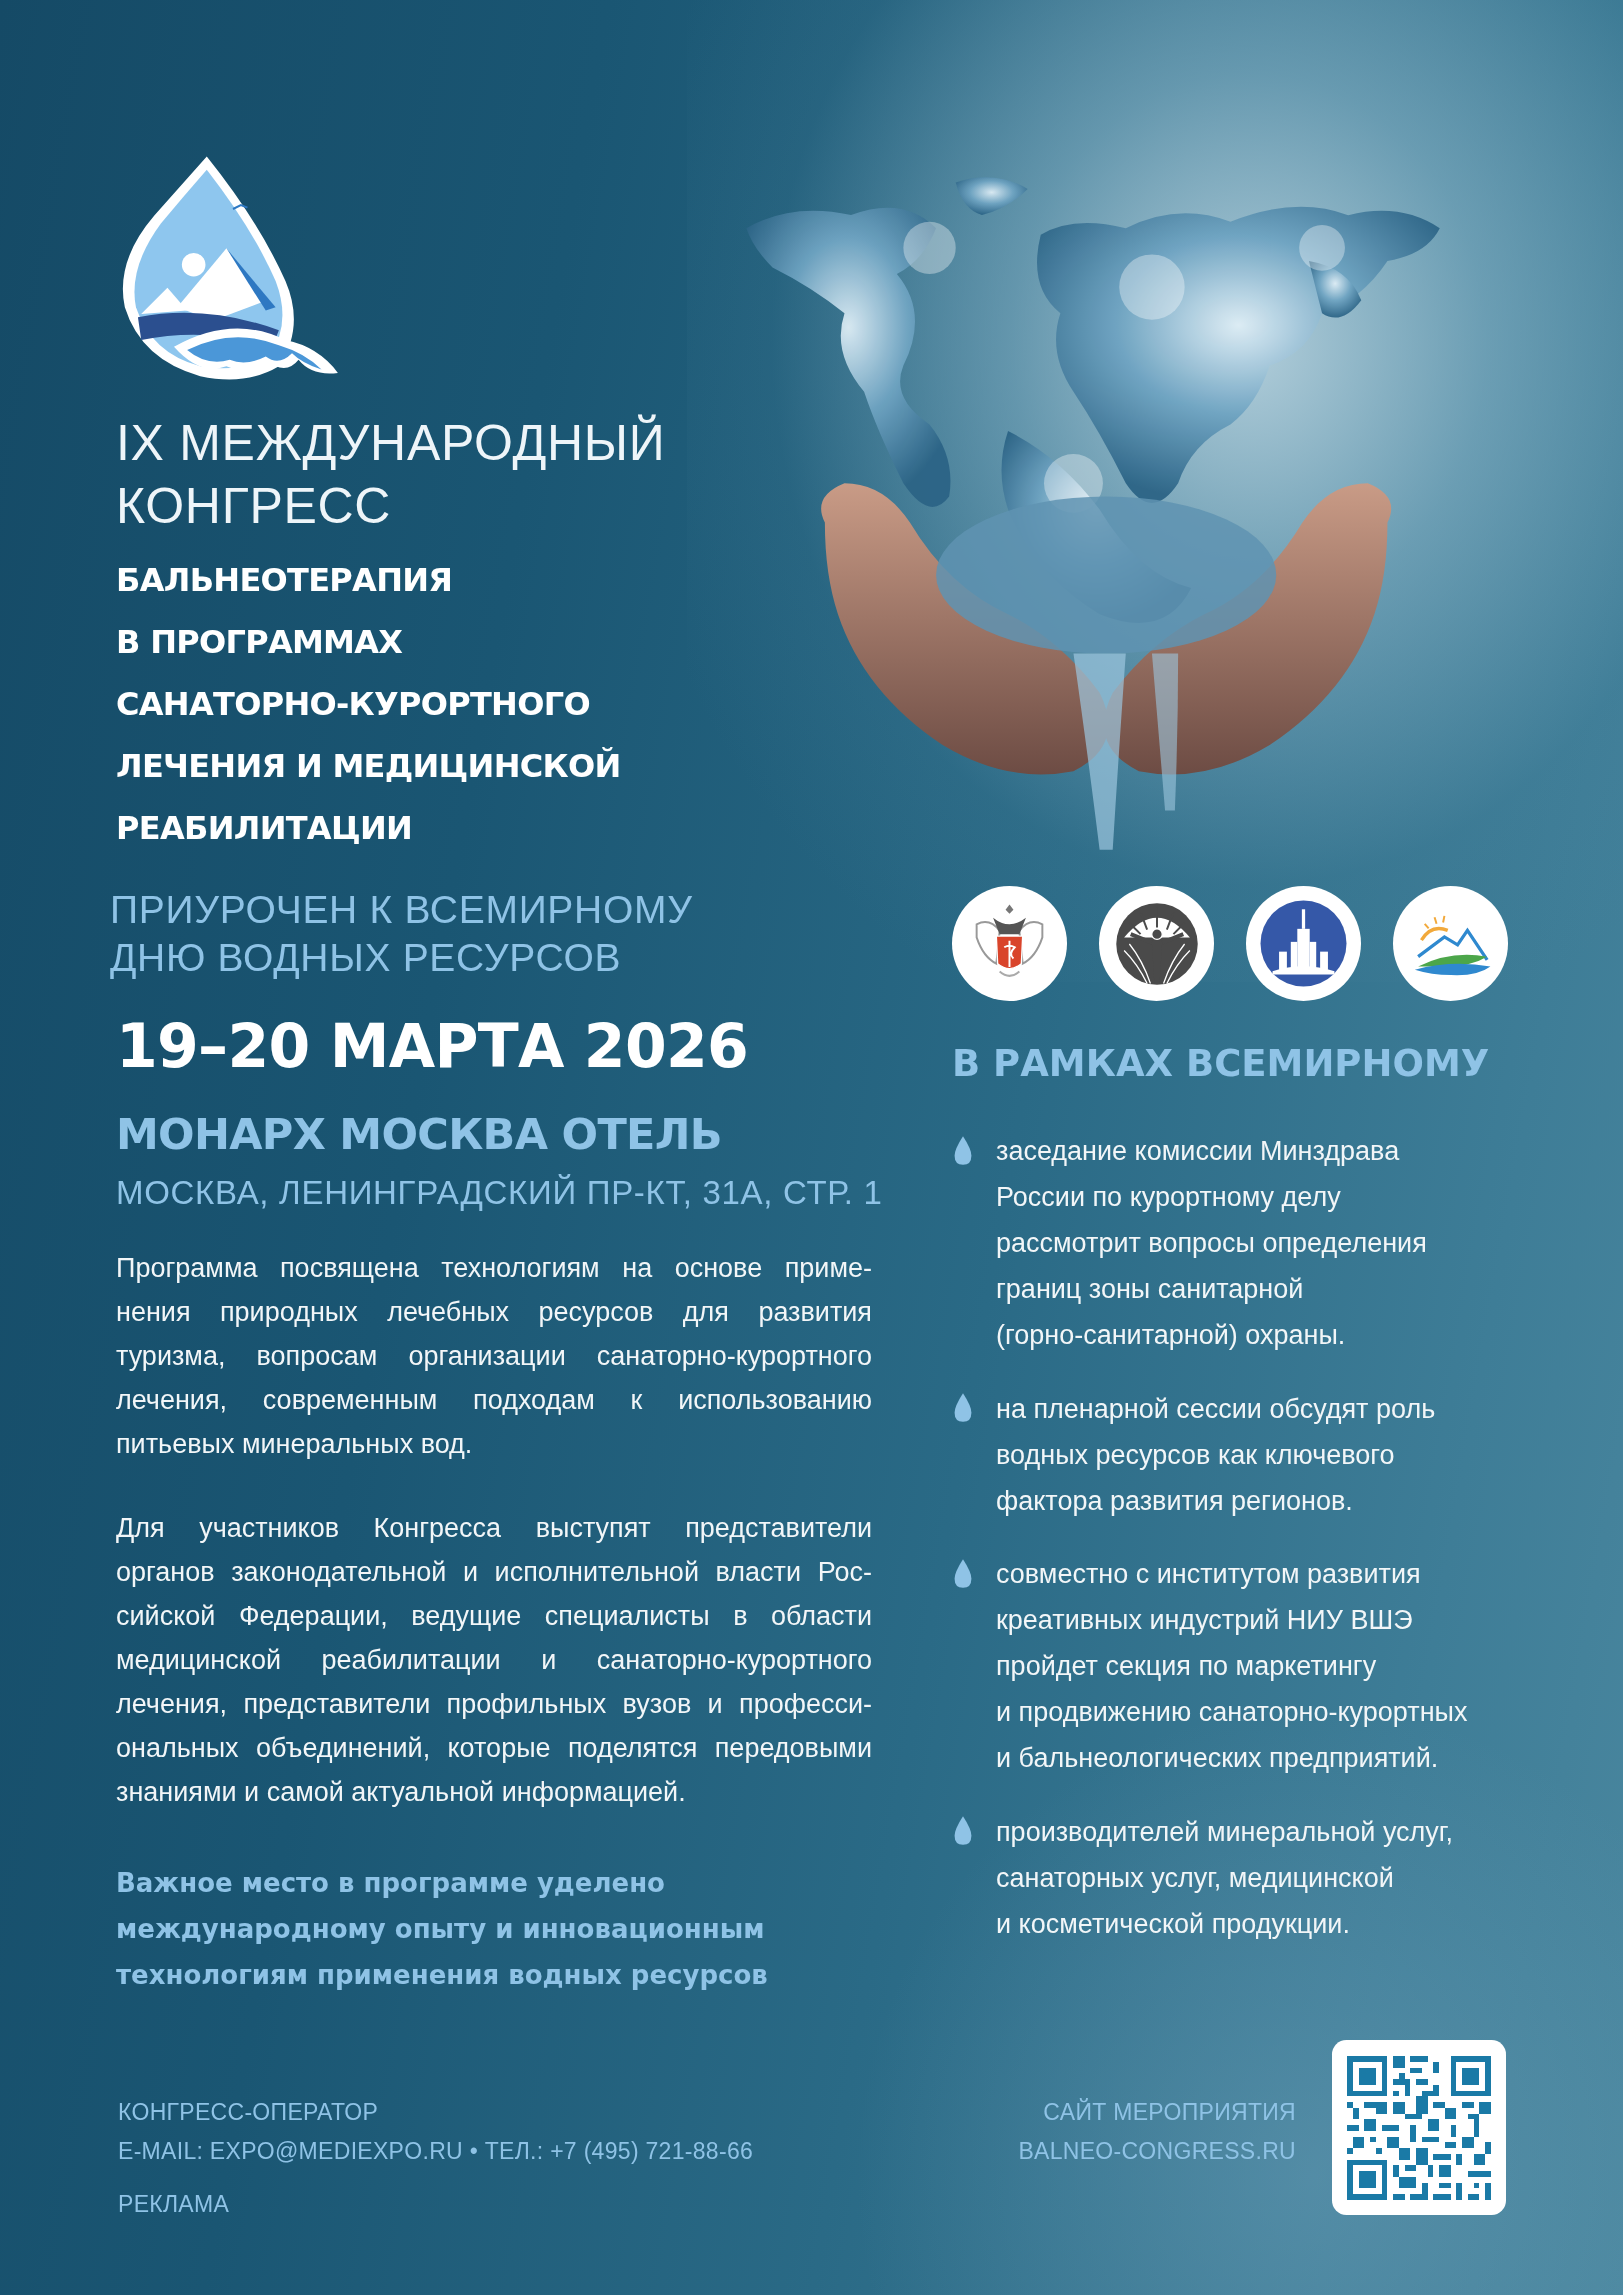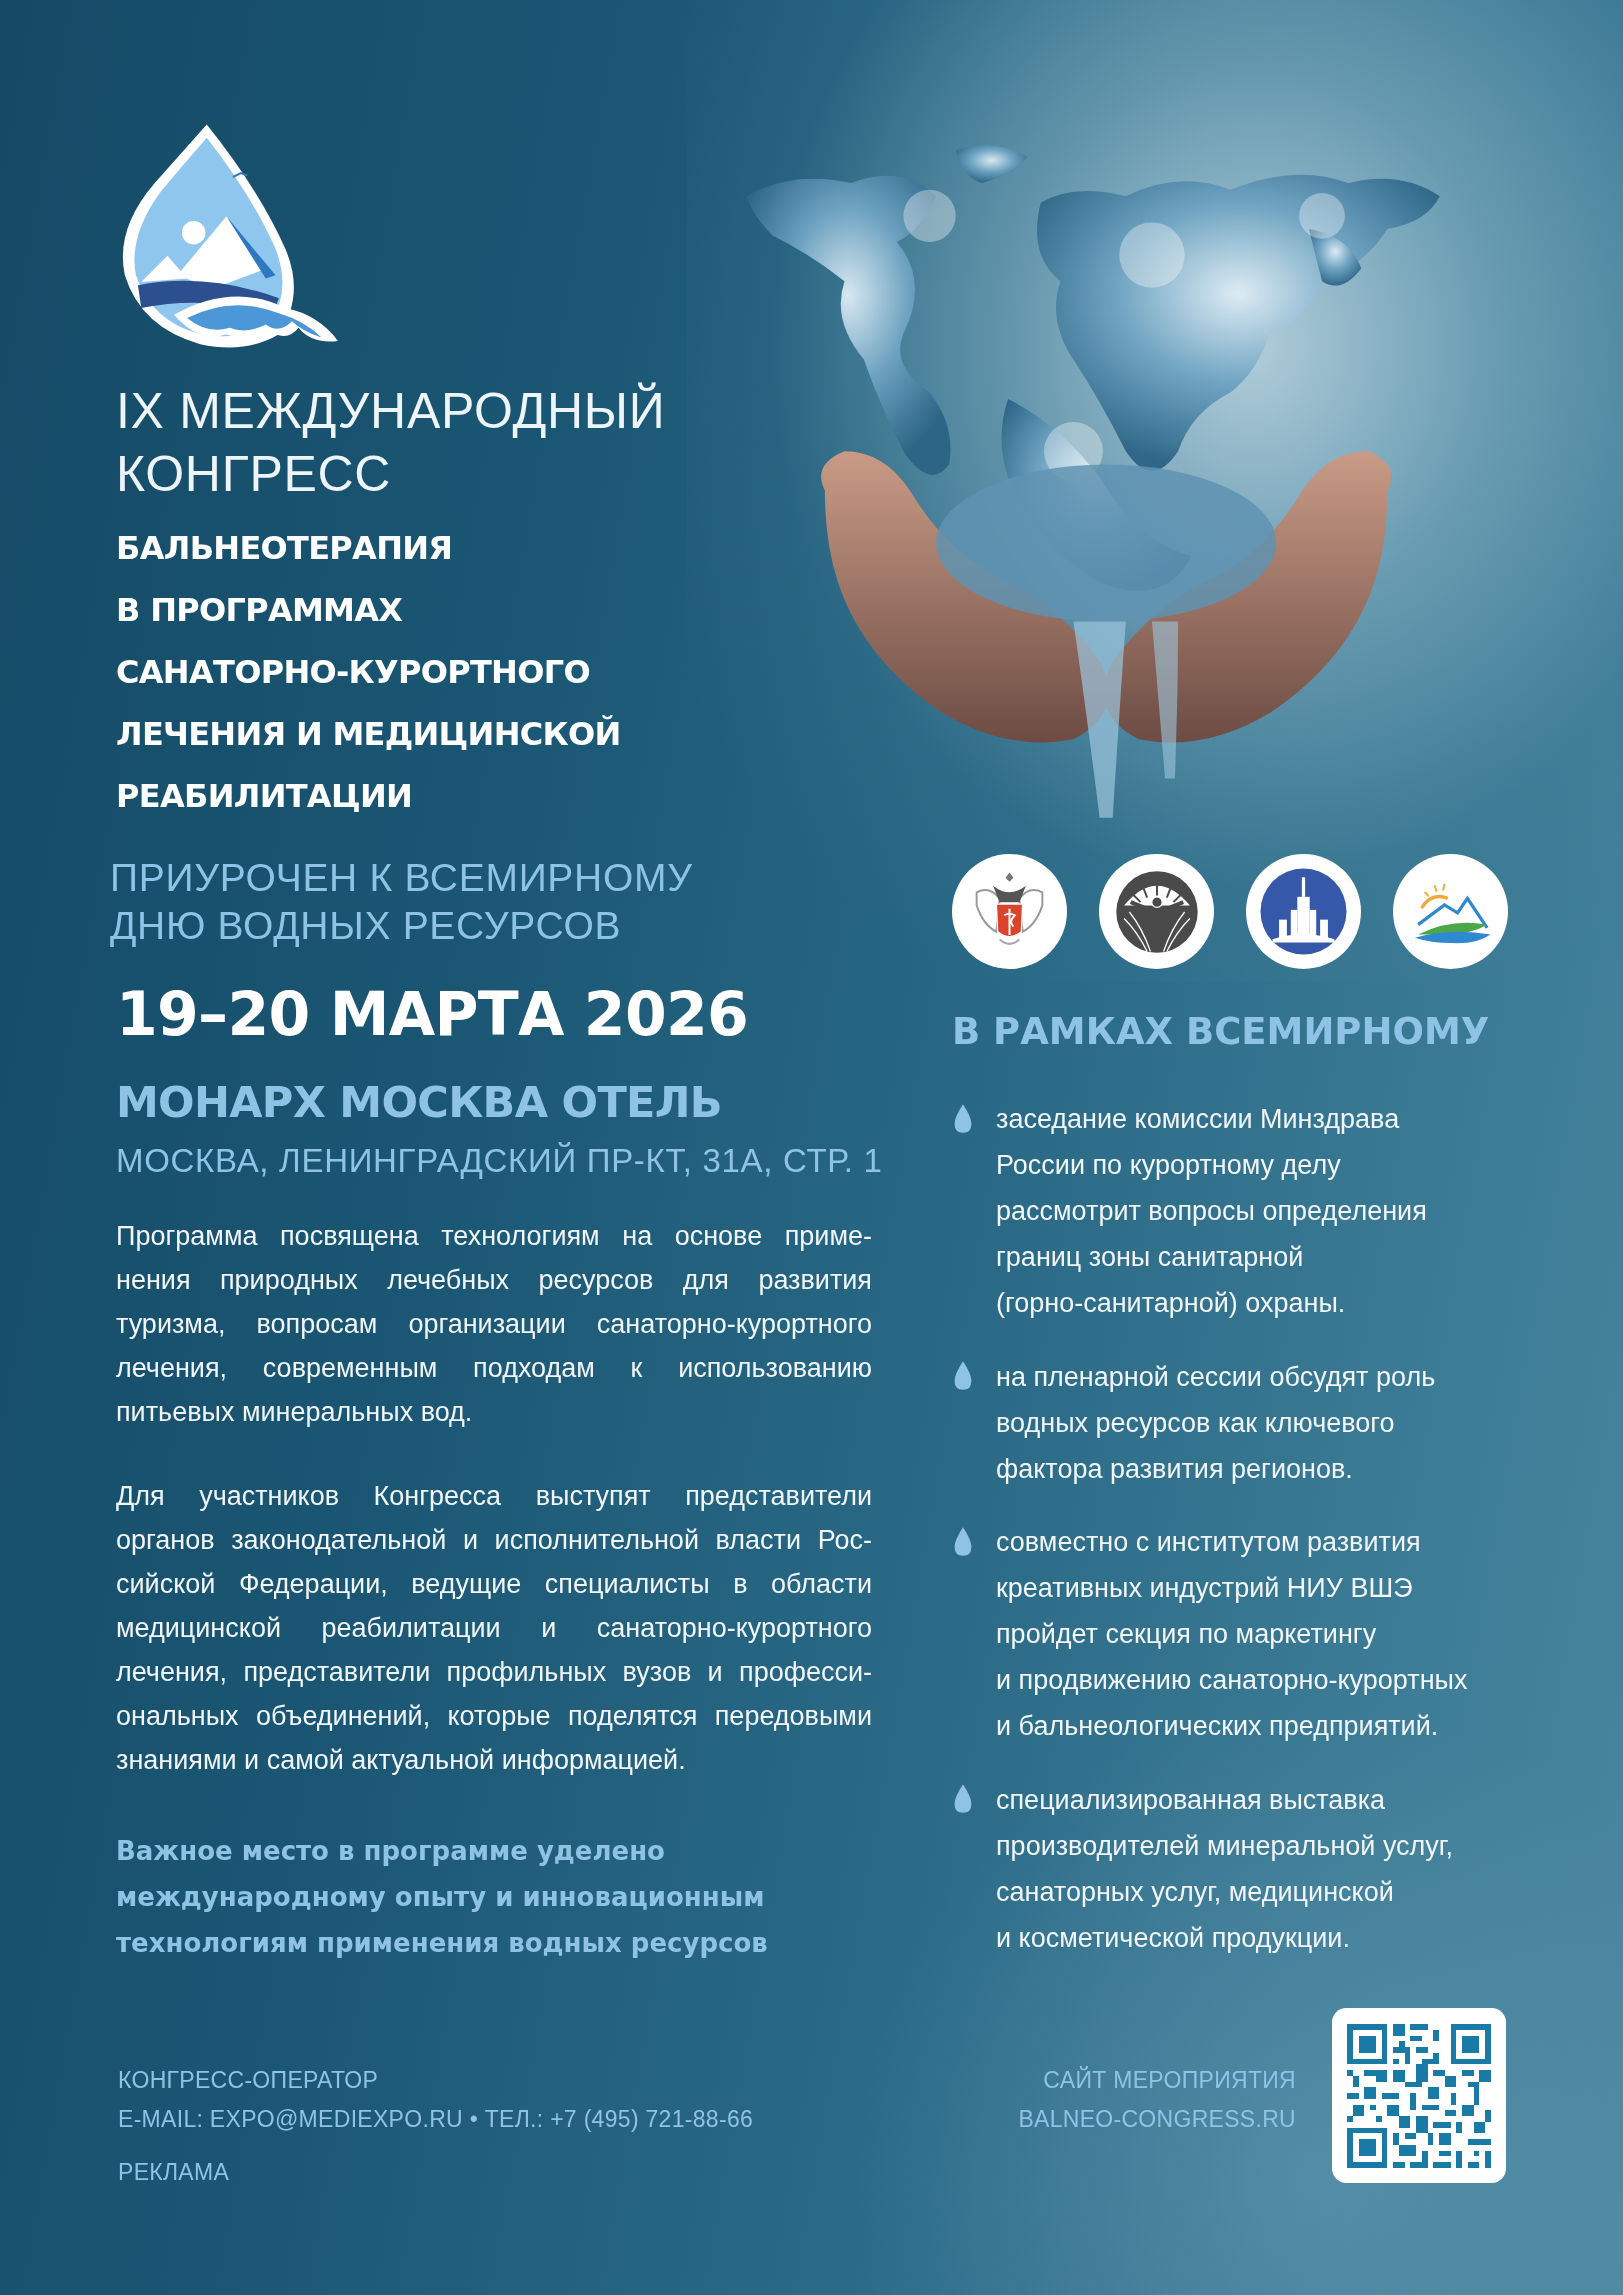--- a/index.html
+++ b/index.html
@@ -11,21 +11,21 @@
     color: #fff;
   }
   .bg-glow {
     position: absolute; left: 687px; top: 0; width: 936px; height: 982px;
     background: radial-gradient(ellipse at 60% 35%, rgba(200,222,232,0.85) 0%, rgba(150,190,208,0.55) 30%, rgba(80,135,160,0.15) 60%, rgba(40,100,130,0) 80%);
   }
   .bg-bottom {
     position: absolute; left: 851px; top: 1701px; width: 773px; height: 594px;
     background: radial-gradient(ellipse at 60% 80%, rgba(110,160,185,0.45) 0%, rgba(60,120,150,0) 70%);
   }
-  .abs { position: absolute; }
+  .abs { position: absolute; margin-top: 32px; }
 
   
   .hero { left: 733px; top: 85px; width: 851px; height: 785px; }
 
   
   .logo { left: 115px; top: 118px; width: 236px; height: 236px; }
 
   .congress-label {
     left: 116px; top: 380px; width: 785px;
     font-size: 50px; line-height: 63px; font-weight: 400; color: #eef5f9;
@@ -308,21 +308,20 @@
     <span class="line">совместно с институтом развития</span>
     <span class="line">креативных индустрий НИУ ВШЭ</span>
     <span class="line">пройдет секция по маркетингу</span>
     <span class="line">и продвижению санаторно-курортных</span>
     <span class="line">и бальнеологических предприятий.</span>
   </div>
   <div class="bullet">
     <svg class="drop" viewBox="0 0 34 48">
         <path d="M17 2 Q30 22 30 32 Q30 46 17 46 Q4 46 4 32 Q4 22 17 2 Z" fill="#8fc3e6"></path>
       </svg>
-    <span class="line">специализированная выставка</span>
     <span class="line">производителей минеральной услуг,</span>
     <span class="line">санаторных услуг, медицинской</span>
     <span class="line">и косметической продукции.</span>
   </div>
 </div>
 
 <div class="abs operator">
   <span>КОНГРЕСС-ОПЕРАТОР</span>
   <span>E-MAIL: EXPO@MEDIEXPO.RU • ТЕЛ.: +7 (495) 721-88-66</span>
 </div>

